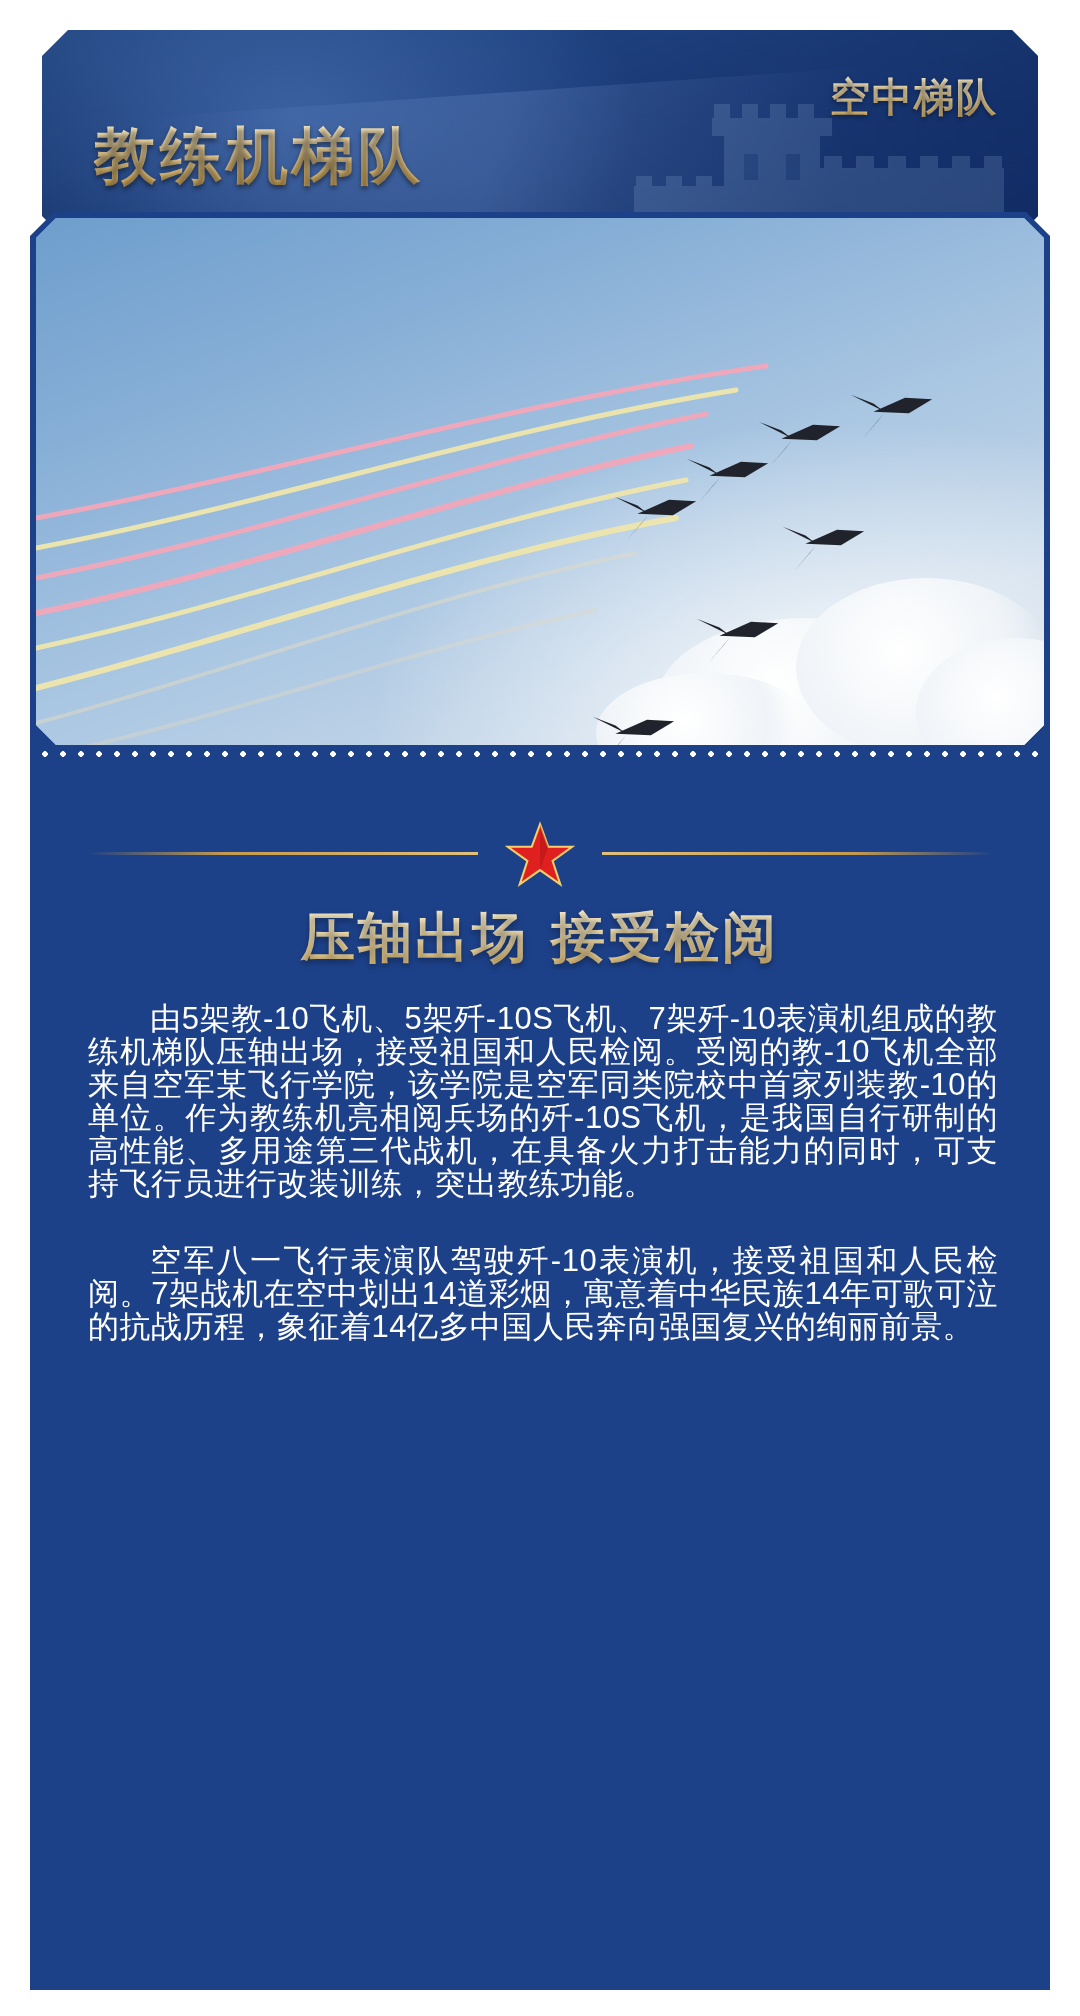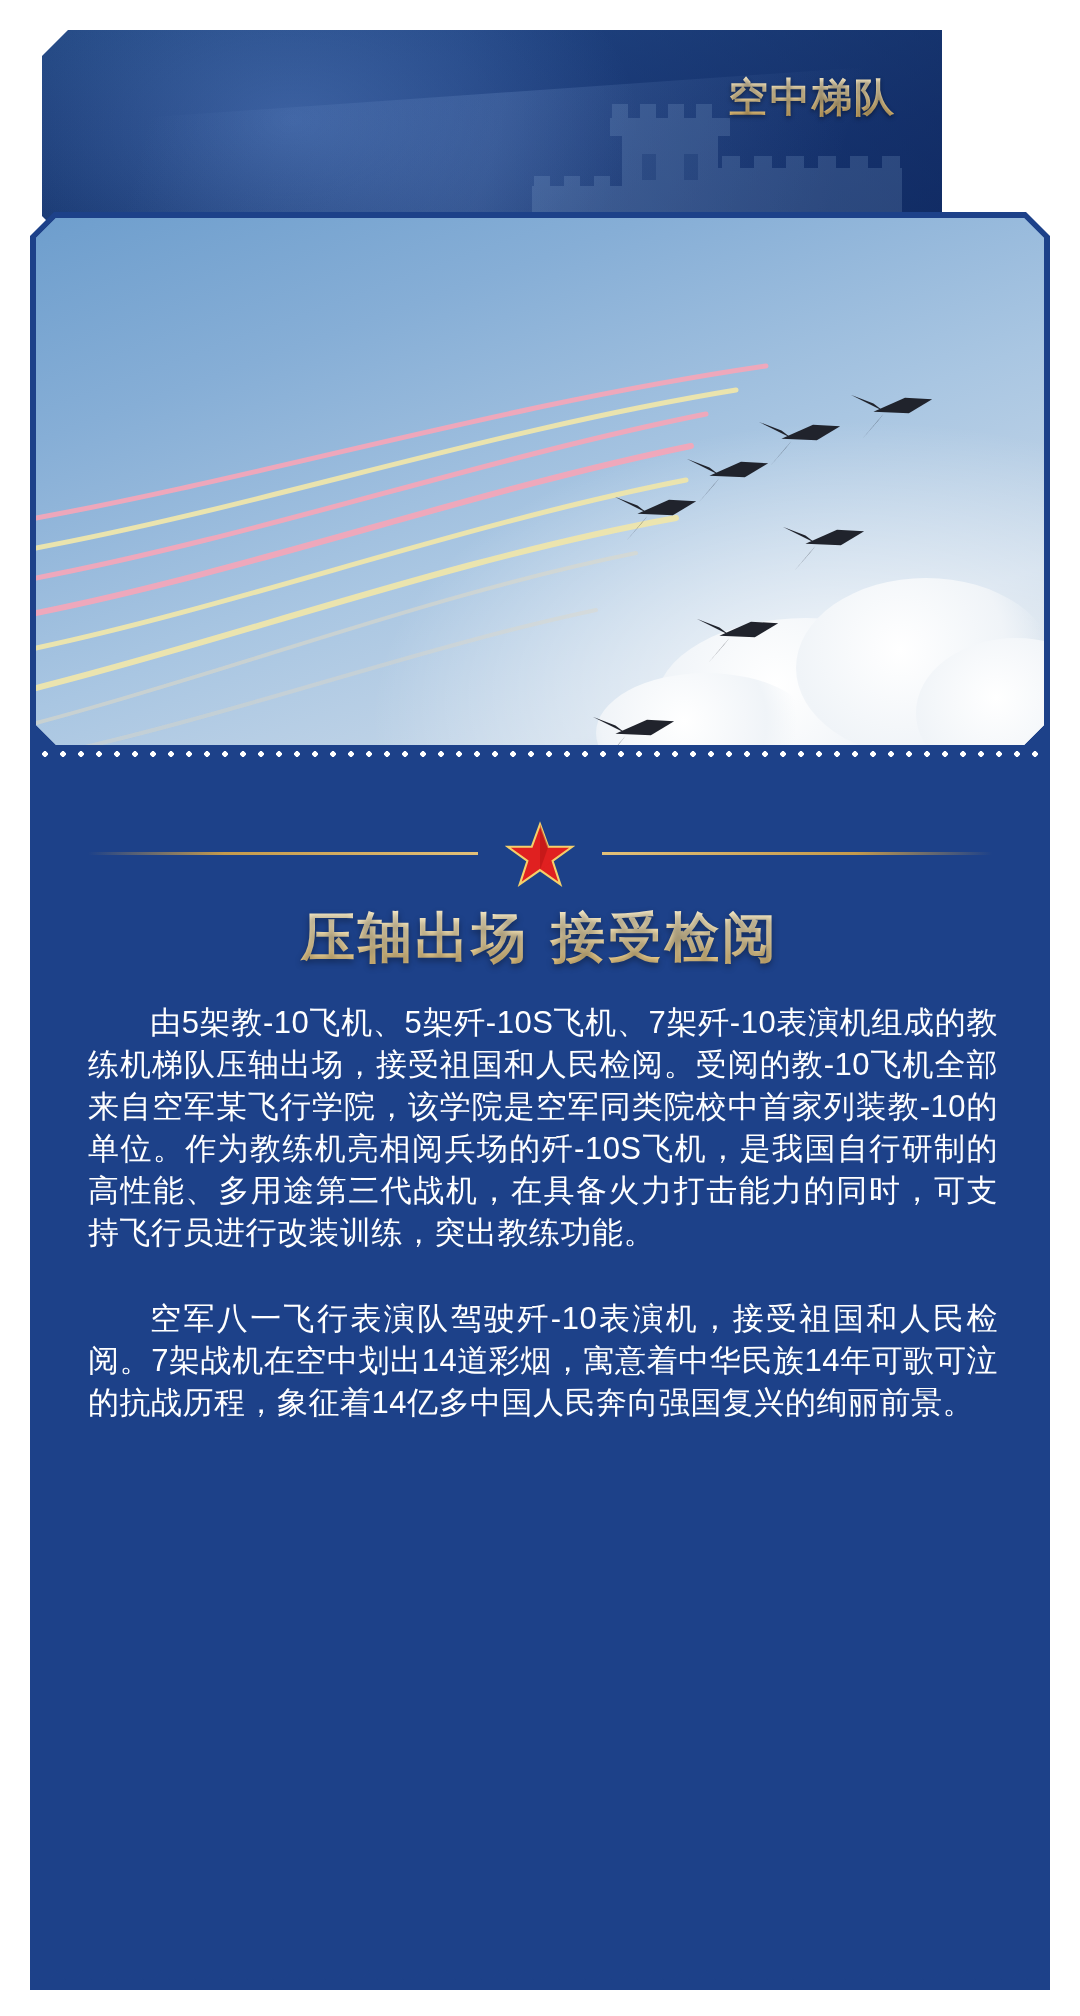--- a/index.html
+++ b/index.html
@@ -19,27 +19,28 @@
     width: 1080px;
     height: 2016px;
     background: #ffffff;
   }
 
   
   .header {
     position: absolute;
     left: 42px;
     top: 30px;
-    width: 900px;
+    width: 996px;
     height: 212px;
     background:
       linear-gradient(100deg, rgba(20,48,110,0.0) 0%, rgba(30,62,130,0.35) 45%, rgba(12,35,92,0.55) 100%),
       linear-gradient(180deg, #20457f 0%, #1b3c77 40%, #16356d 100%);
     clip-path: polygon(0 26px, 26px 0, 970px 0, 996px 26px, 996px 186px, 970px 212px, 26px 212px, 0 186px);
     overflow: hidden;
+    padding-left: 6px;
   }
   
   .header .wall {
     position: absolute;
     right: 40px;
     bottom: 0;
     width: 430px;
     height: 160px;
     opacity: 0.22;
   }
@@ -191,21 +192,21 @@
     text-shadow: 0 3px 6px rgba(0,0,0,0.35);
   }
 
   .body-text {
     position: absolute;
     left: 58px;
     top: 790px;
     width: 910px;
     color: #ffffff;
     font-size: 31px;
-    line-height: 42px;
+    line-height: 33px;
     letter-spacing: 0.5px;
     text-align: justify;
   }
   .body-text p {
     margin: 0 0 44px 0;
     text-indent: 2em;
   }
   .body-text p:last-child { margin-bottom: 0; }
 
   
@@ -261,20 +262,21 @@
           <rect x="62" y="94" width="16" height="12"></rect>
           <rect x="92" y="94" width="16" height="12"></rect>
           <rect x="122" y="94" width="16" height="12"></rect>
         </g>
         <rect x="170" y="72" width="14" height="26" fill="#14306a" opacity="0.5"></rect>
         <rect x="212" y="72" width="14" height="26" fill="#14306a" opacity="0.5"></rect>
       </g>
     </svg>
 
     <div class="header-sub">空中梯队</div>
+    <div class="header-title">教练机梯队</div>
   </div>
 
   <div class="card">
 
     <div class="photo-wrap">
       <div class="sky"></div>
       <div class="cloud c1"></div>
       <div class="cloud c2"></div>
       <div class="cloud c3"></div>
       <div class="cloud c4"></div>

